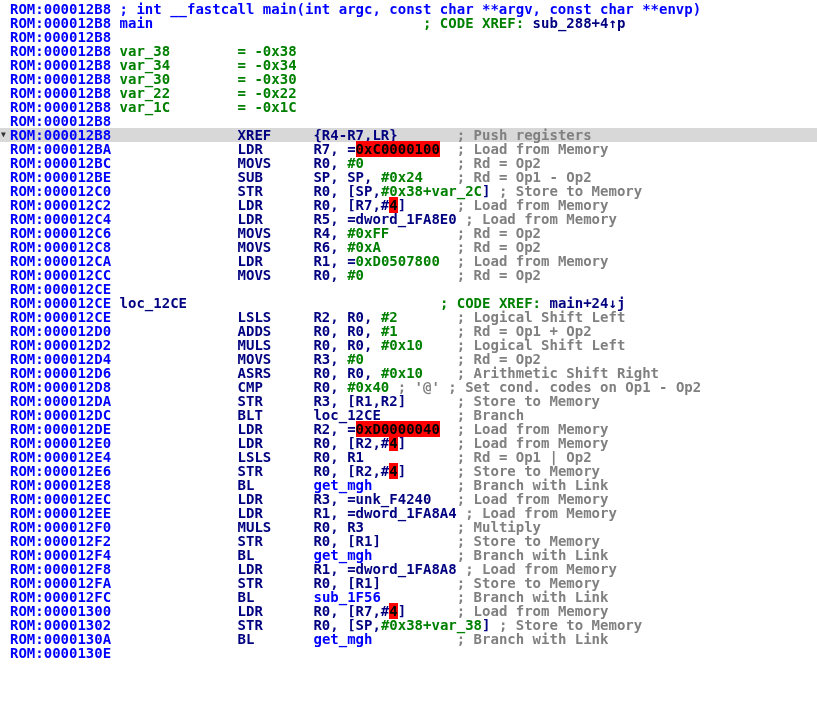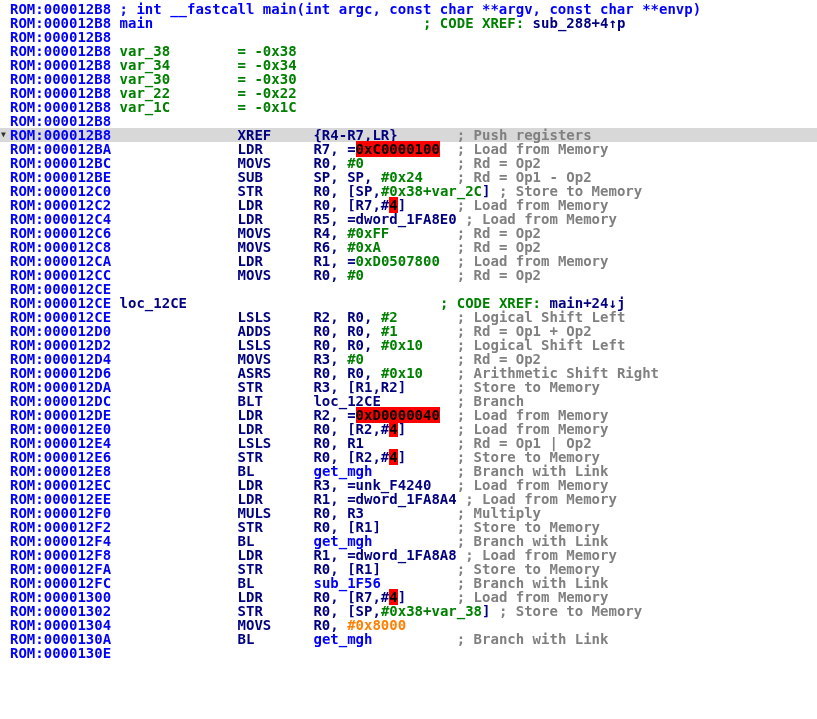--- a/index.html
+++ b/index.html
@@ -56,36 +56,36 @@
     <div class="line"><span class="c-b">ROM:000012C2 </span><span class="c-n">              LDR      R0, [R7,#</span><span class="c-r">4</span><span class="c-n">]</span><span class="c-gr">      ; Load from Memory</span></div>
     <div class="line"><span class="c-b">ROM:000012C4 </span><span class="c-n">              LDR      R5, =dword_1FA8E0</span><span class="c-gr"> ; Load from Memory</span></div>
     <div class="line"><span class="c-b">ROM:000012C6 </span><span class="c-n">              MOVS     R4, </span><span class="c-g">#0xFF</span><span class="c-gr">        ; Rd = Op2</span></div>
     <div class="line"><span class="c-b">ROM:000012C8 </span><span class="c-n">              MOVS     R6, </span><span class="c-g">#0xA</span><span class="c-gr">         ; Rd = Op2</span></div>
     <div class="line"><span class="c-b">ROM:000012CA </span><span class="c-n">              LDR      R1, =</span><span class="c-g">0xD0507800</span><span class="c-gr">  ; Load from Memory</span></div>
     <div class="line"><span class="c-b">ROM:000012CC </span><span class="c-n">              MOVS     R0, </span><span class="c-g">#0</span><span class="c-gr">           ; Rd = Op2</span></div>
     <div class="line"><span class="c-b">ROM:000012CE</span></div>
     <div class="line"><span class="c-b">ROM:000012CE </span><span class="c-n">loc_12CE</span><span class="c-g">                              ; CODE XREF: </span><span class="c-n">main+24↓j</span></div>
     <div class="line"><span class="c-b">ROM:000012CE </span><span class="c-n">              LSLS     R2, R0, </span><span class="c-g">#2</span><span class="c-gr">       ; Logical Shift Left</span></div>
     <div class="line"><span class="c-b">ROM:000012D0 </span><span class="c-n">              ADDS     R0, R0, </span><span class="c-g">#1</span><span class="c-gr">       ; Rd = Op1 + Op2</span></div>
-    <div class="line"><span class="c-b">ROM:000012D2 </span><span class="c-n">              LSLS     R0, R0, </span><span class="c-g">#0x10</span><span class="c-gr">    ; Logical Shift Left</span></div>
+    <div class="line"><span class="c-b">ROM:000012D2 </span><span class="c-n">              MULS     R0, R0, </span><span class="c-g">#0x10</span><span class="c-gr">    ; Logical Shift Left</span></div>
     <div class="line"><span class="c-b">ROM:000012D4 </span><span class="c-n">              MOVS     R3, </span><span class="c-g">#0</span><span class="c-gr">           ; Rd = Op2</span></div>
     <div class="line"><span class="c-b">ROM:000012D6 </span><span class="c-n">              ASRS     R0, R0, </span><span class="c-g">#0x10</span><span class="c-gr">    ; Arithmetic Shift Right</span></div>
+    <div class="line"><span class="c-b">ROM:000012D8 </span><span class="c-n">              CMP      R0, </span><span class="c-g">#0x40</span><span class="c-gr"> ; '@' ; Set cond. codes on Op1 - Op2</span></div>
     <div class="line"><span class="c-b">ROM:000012DA </span><span class="c-n">              STR      R3, [R1,R2]</span><span class="c-gr">      ; Store to Memory</span></div>
     <div class="line"><span class="c-b">ROM:000012DC </span><span class="c-n">              BLT      loc_12CE</span><span class="c-gr">         ; Branch</span></div>
     <div class="line"><span class="c-b">ROM:000012DE </span><span class="c-n">              LDR      R2, =</span><span class="c-r">0xD0000040</span><span class="c-gr">  ; Load from Memory</span></div>
     <div class="line"><span class="c-b">ROM:000012E0 </span><span class="c-n">              LDR      R0, [R2,#</span><span class="c-r">4</span><span class="c-n">]</span><span class="c-gr">      ; Load from Memory</span></div>
     <div class="line"><span class="c-b">ROM:000012E4 </span><span class="c-n">              LSLS     R0, R1</span><span class="c-gr">           ; Rd = Op1 | Op2</span></div>
     <div class="line"><span class="c-b">ROM:000012E6 </span><span class="c-n">              STR      R0, [R2,#</span><span class="c-r">4</span><span class="c-n">]</span><span class="c-gr">      ; Store to Memory</span></div>
     <div class="line"><span class="c-b">ROM:000012E8 </span><span class="c-n">              BL       </span><span class="c-b">get_mgh</span><span class="c-gr">          ; Branch with Link</span></div>
     <div class="line"><span class="c-b">ROM:000012EC </span><span class="c-n">              LDR      R3, =unk_F4240</span><span class="c-gr">   ; Load from Memory</span></div>
     <div class="line"><span class="c-b">ROM:000012EE </span><span class="c-n">              LDR      R1, =dword_1FA8A4</span><span class="c-gr"> ; Load from Memory</span></div>
     <div class="line"><span class="c-b">ROM:000012F0 </span><span class="c-n">              MULS     R0, R3</span><span class="c-gr">           ; Multiply</span></div>
     <div class="line"><span class="c-b">ROM:000012F2 </span><span class="c-n">              STR      R0, [R1]</span><span class="c-gr">         ; Store to Memory</span></div>
     <div class="line"><span class="c-b">ROM:000012F4 </span><span class="c-n">              BL       </span><span class="c-b">get_mgh</span><span class="c-gr">          ; Branch with Link</span></div>
     <div class="line"><span class="c-b">ROM:000012F8 </span><span class="c-n">              LDR      R1, =dword_1FA8A8</span><span class="c-gr"> ; Load from Memory</span></div>
     <div class="line"><span class="c-b">ROM:000012FA </span><span class="c-n">              STR      R0, [R1]</span><span class="c-gr">         ; Store to Memory</span></div>
     <div class="line"><span class="c-b">ROM:000012FC </span><span class="c-n">              BL       </span><span class="c-b">sub_1F56</span><span class="c-gr">         ; Branch with Link</span></div>
     <div class="line"><span class="c-b">ROM:00001300 </span><span class="c-n">              LDR      R0, [R7,#</span><span class="c-r">4</span><span class="c-n">]</span><span class="c-gr">      ; Load from Memory</span></div>
     <div class="line"><span class="c-b">ROM:00001302 </span><span class="c-n">              STR      R0, [SP,</span><span class="c-g">#0x38+var_38</span><span class="c-n">]</span><span class="c-gr"> ; Store to Memory</span></div>
-    <div class="line"><span class="c-b">ROM:00001304 </span><span class="c-n">              MOVS     R0, </span><span class="c-o">#0x8000</span></div>
     <div class="line"><span class="c-b">ROM:0000130A </span><span class="c-n">              BL       </span><span class="c-b">get_mgh</span><span class="c-gr">          ; Branch with Link</span></div>
     <div class="line"><span class="c-b">ROM:0000130E </span><span class="c-n">              </span></div>
   </div>
 
 </body></html>

